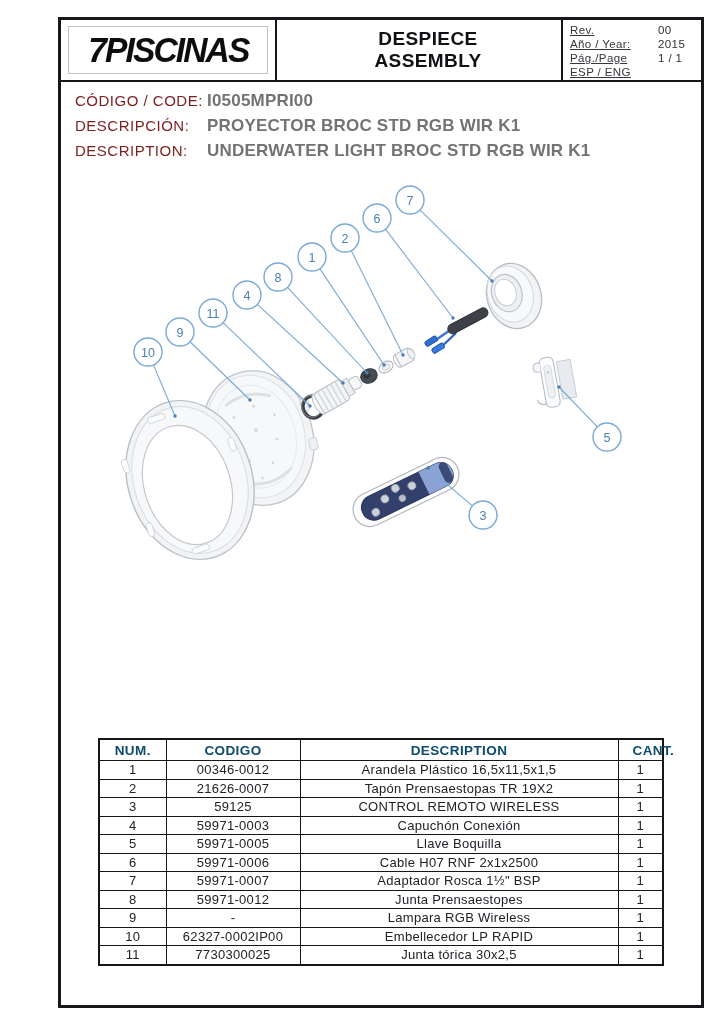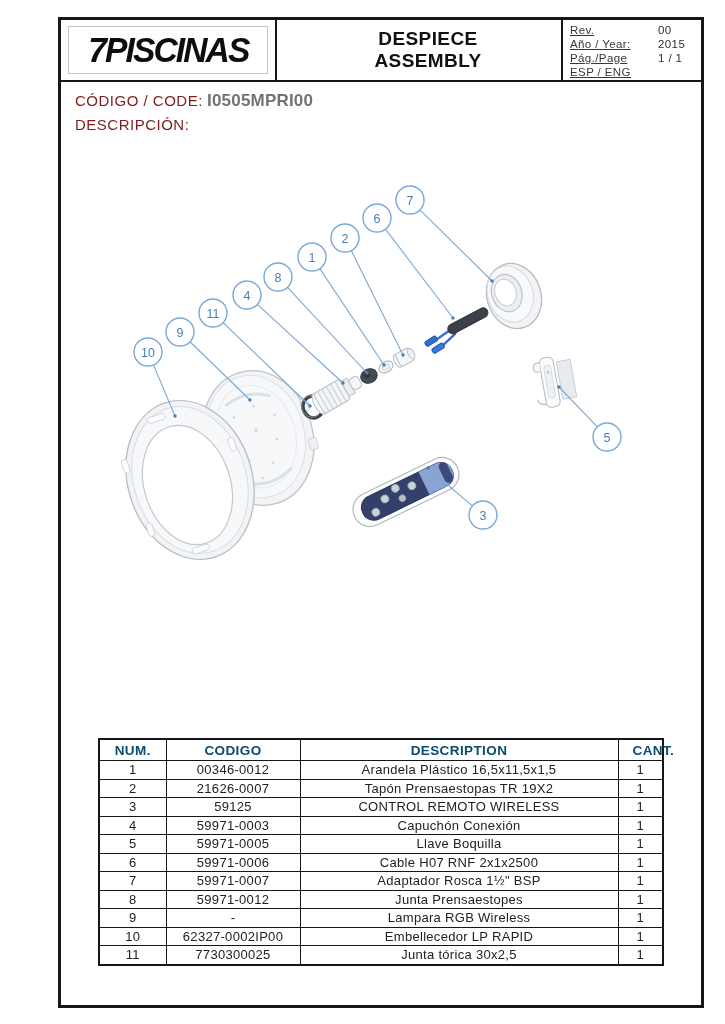--- a/index.html
+++ b/index.html
@@ -106,20 +106,25 @@
       </div>
     </div>
 
     <div class="code-block">
       <div class="code-row">
         <span class="code-label">CÓDIGO / CODE:</span>
         <span class="code-value">I0505MPRI00</span>
       </div>
       <div class="code-row">
         <span class="code-label">DESCRIPCIÓN:</span>
+        <span class="code-value">PROYECTOR BROC STD RGB WIR K1</span>
+      </div>
+      <div class="code-row">
+        <span class="code-label">DESCRIPTION:</span>
+        <span class="code-value">UNDERWATER LIGHT BROC STD RGB WIR K1</span>
       </div>
     </div>
   </div>
 
   <svg class="diagram-svg" viewBox="0 0 725 1024">
 
     <g transform="rotate(-15 258 438)">
       <ellipse cx="258" cy="438" rx="55" ry="68" fill="#f2f4f6" stroke="#bfc5cb" stroke-width="1.3"></ellipse>
       <ellipse cx="256" cy="436" rx="49" ry="62" fill="#f6f8fa" stroke="#dde1e5" stroke-width="1"></ellipse>
       <ellipse cx="256" cy="436" rx="40" ry="52" fill="none" stroke="#e7eaee" stroke-width="1"></ellipse>

